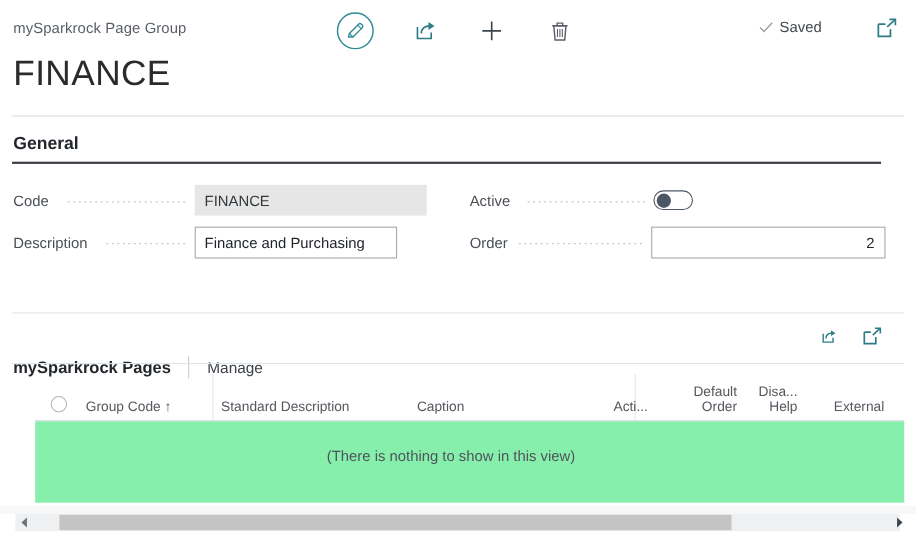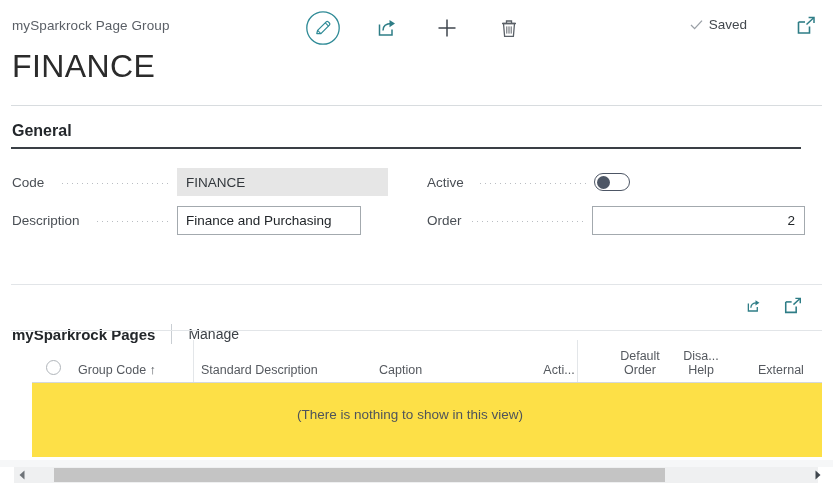--- a/index.html
+++ b/index.html
@@ -92,30 +92,30 @@
     position:absolute; left:11px; top:330px; width:811px; height:1px; background:#e2e5e8;
   }
 
   
   .tbl { position:absolute; left:32px; top:337px; width:790px; height:120px; }
   .thead { position:relative; height:45px; }
   .th {
     position:absolute; bottom:5px; font-size:12.5px; color:#55595f;
     line-height:14px; white-space:nowrap;
   }
-  .th.r { text-align:center; }
+  .th.r { text-align:right; }
   .col-sep { position:absolute; top:3px; width:1px; height:42px; background:#e3e6e9; }
   .sel-circle {
     position:absolute; left:14px; bottom:7px; width:15px; height:15px;
     border:1.3px solid #b0b5ba; border-radius:50%; background:#fff; cursor:pointer;
   }
   .thead-rule { position:absolute; left:0; top:45px; width:790px; height:1px; background:#d4d8dc; }
   .tbody {
     position:absolute; left:0; top:46px; width:790px; height:74px;
-    background:#fde047;
+    background:#86efac;
   }
   .empty-msg {
     position:absolute; left:0; top:24px; width:756px; text-align:center;
     font-size:13.5px; color:#4f545a;
   }
 
   
   .sb-band { position:absolute; left:0; top:460px; width:833px; height:7px; background:#f6f7f8; }
   .sbar { position:absolute; left:14px; top:467px; width:804px; height:16px; background:#eff0f1; }
   .sb-arrow { position:absolute; top:0; width:16px; height:16px; cursor:pointer; }

